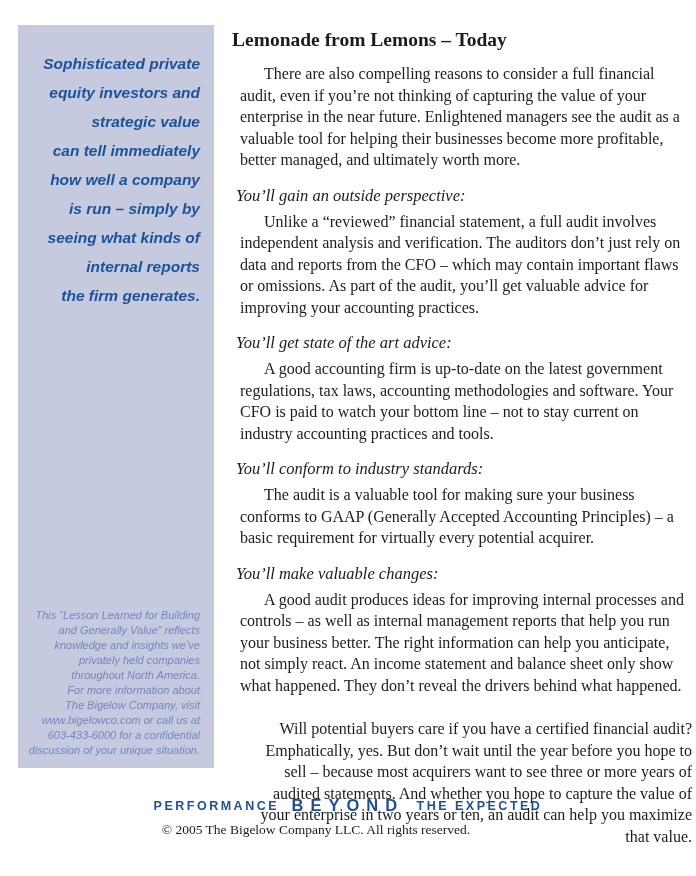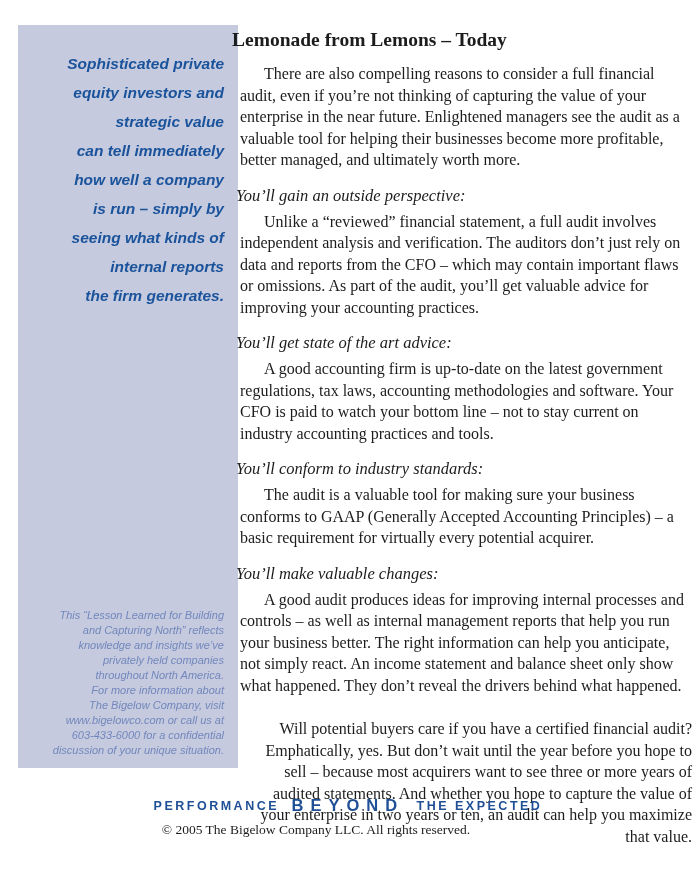--- a/index.html
+++ b/index.html
@@ -10,21 +10,21 @@
     height: 876px;
     background: #ffffff;
     overflow: hidden;
     font-family: "Liberation Serif", serif;
   }
   
   .sidebar {
     position: absolute;
     left: 18px;
     top: 25px;
-    width: 220px;
+    width: 196px;
     height: 743px;
     background: var(--sidebar_bg, #c5cade);
     display: flex;
     flex-direction: column;
     padding: 24px 14px 10px 10px;
   }
   .pull-quote {
     color: var(--quote_blue, #1a539b);
     font-family: "Liberation Sans", sans-serif;
     font-style: italic;
@@ -114,21 +114,21 @@
       <div>strategic value</div>
       <div>can tell immediately</div>
       <div>how well a company</div>
       <div>is run – simply by</div>
       <div>seeing what kinds of</div>
       <div>internal reports</div>
       <div>the firm generates.</div>
     </div>
     <div class="sidebar-note">
       <div>This “Lesson Learned for Building</div>
-      <div>and Capturing North” reflects</div>
+      <div>and Generally Value” reflects</div>
       <div>knowledge and insights we’ve</div>
       <div>privately held companies</div>
       <div>throughout North America.</div>
       <div>For more information about</div>
       <div>The Bigelow Company, visit</div>
       <div>www.bigelowco.com or call us at</div>
       <div>603-433-6000 for a confidential</div>
       <div>discussion of your unique situation.</div>
     </div>
   </aside>

